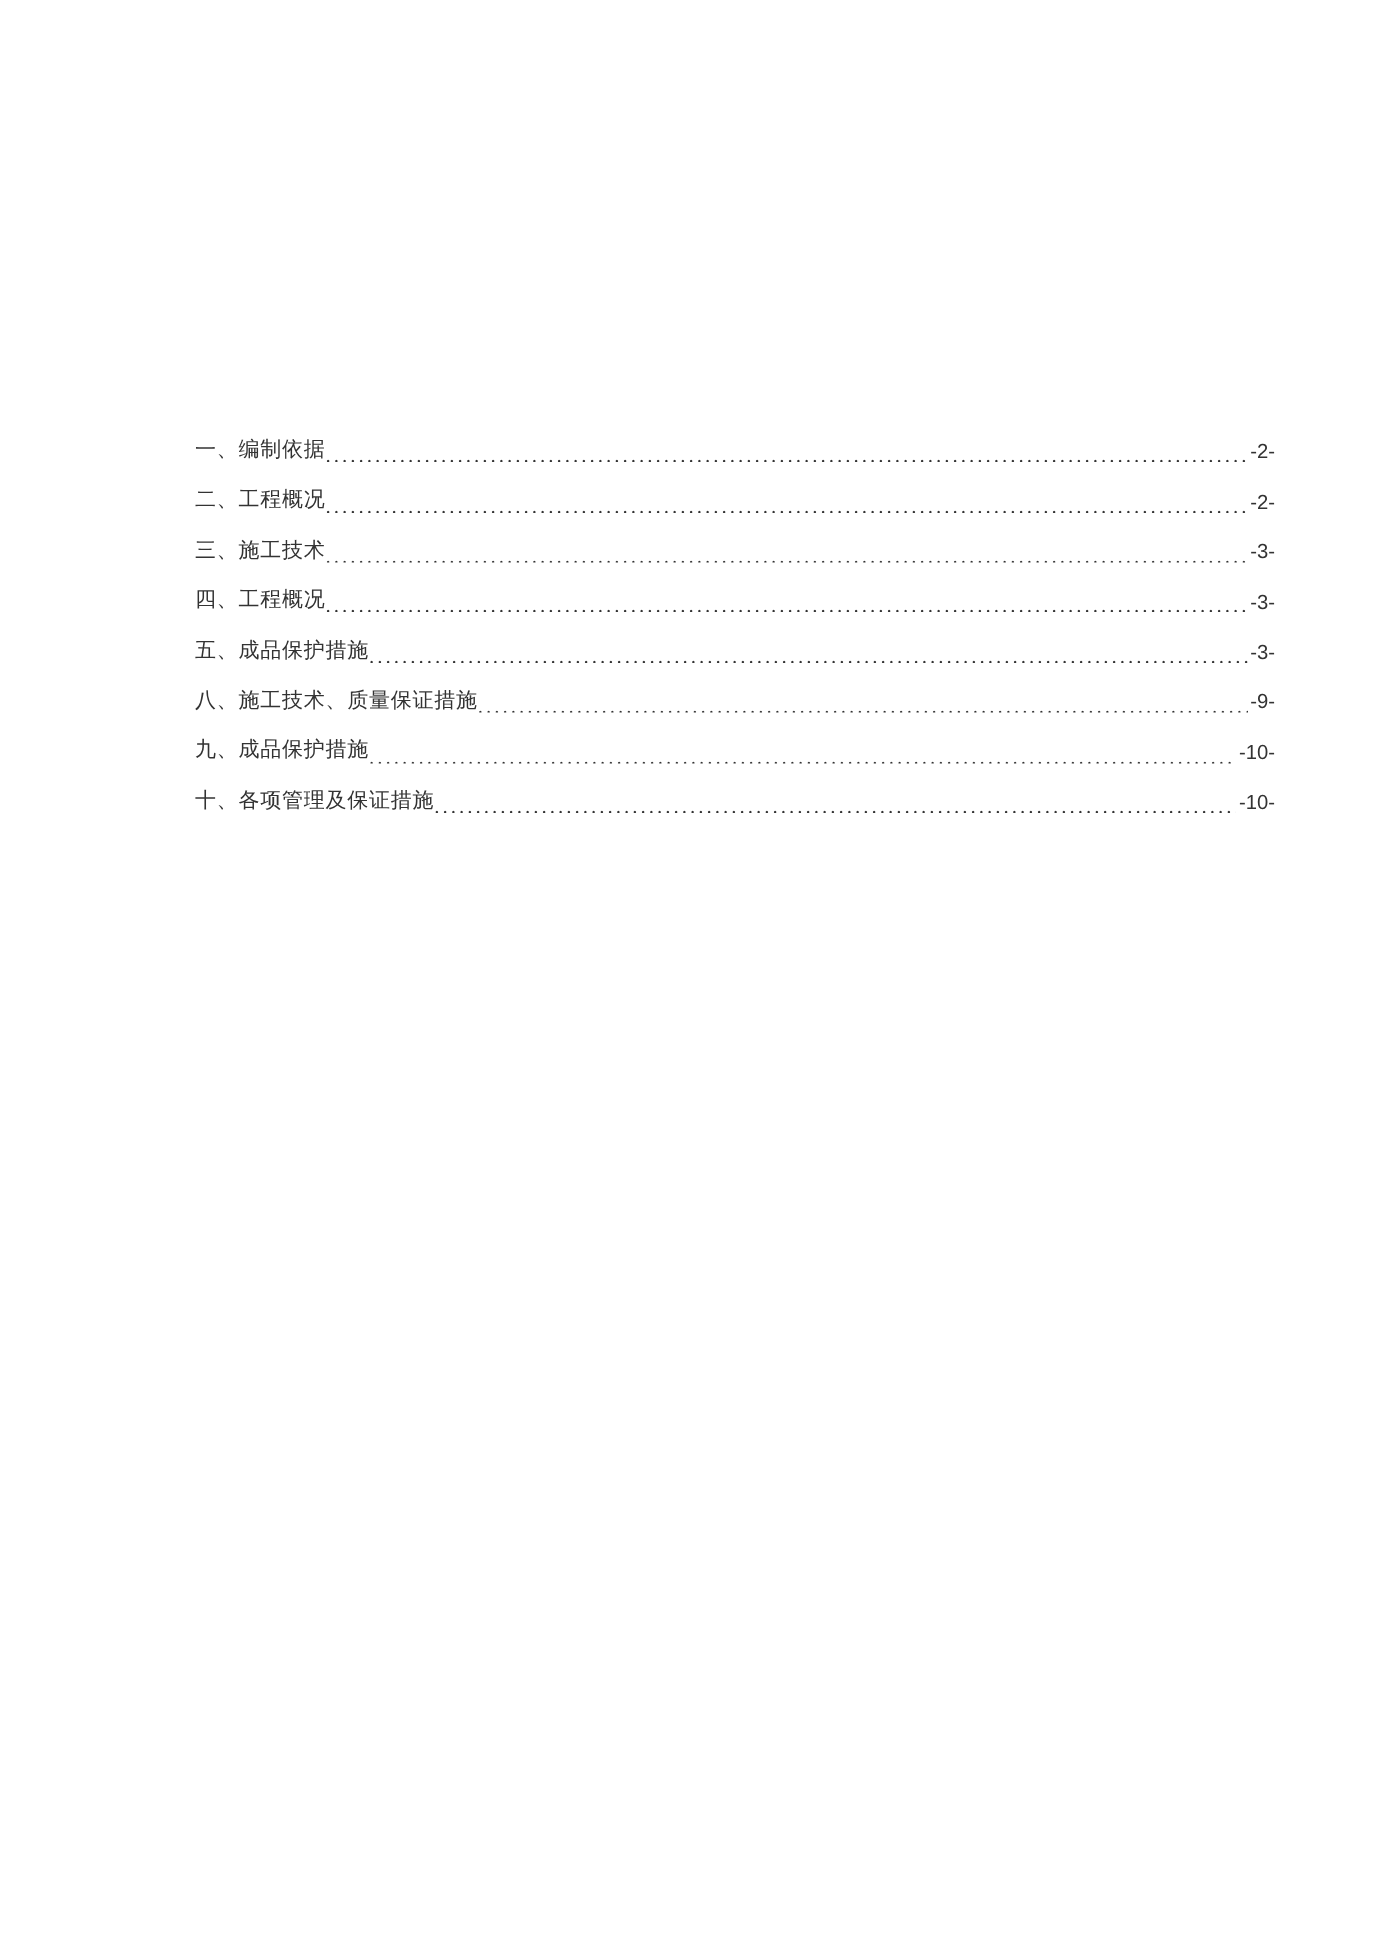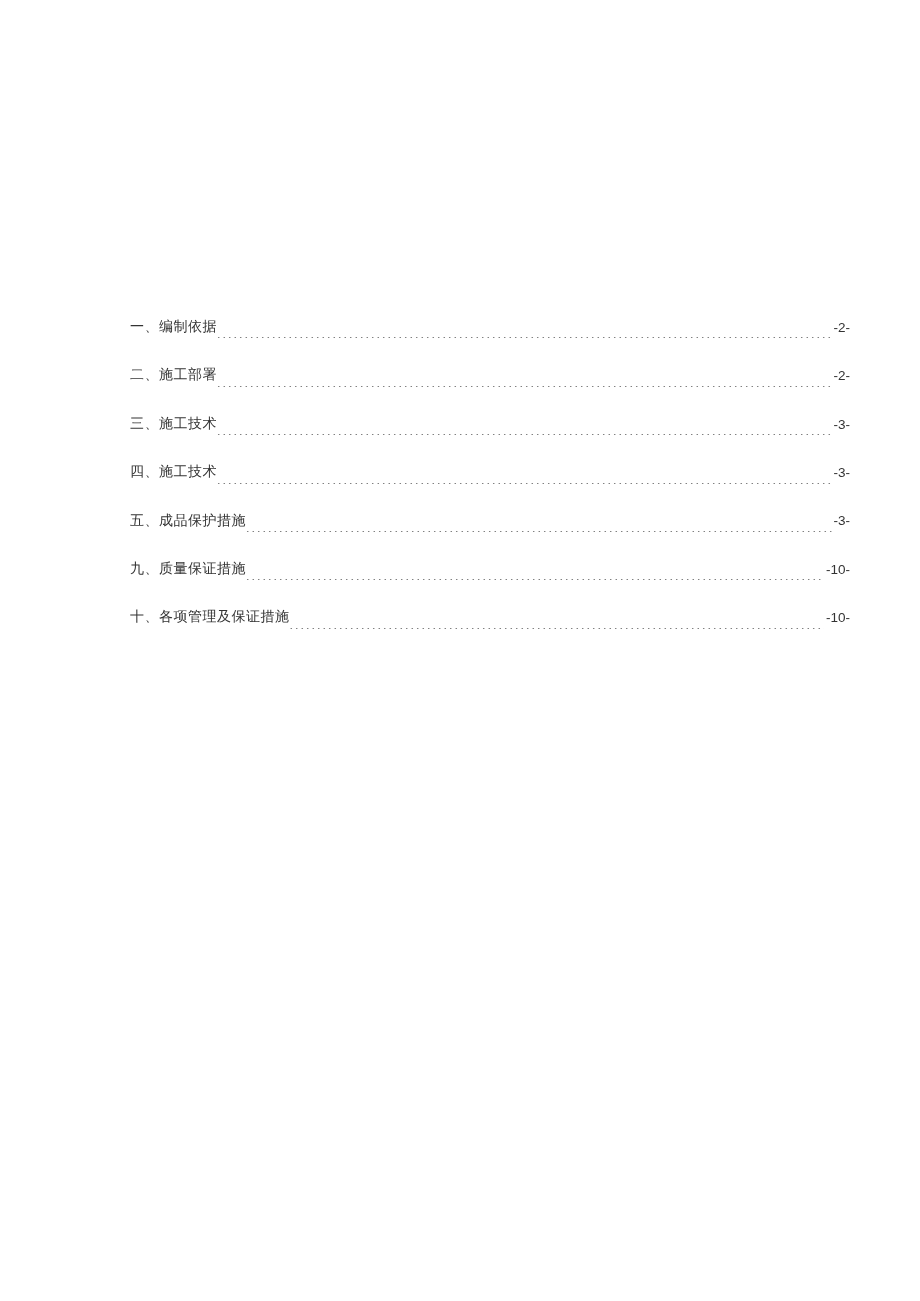--- a/index.html
+++ b/index.html
@@ -14,25 +14,24 @@
       font-family: "SimSun", "宋体", serif;
       font-size: 14px;
       color: #333333;
       padding: 290px 70px 0 130px;
     }
     .toc {
       width: 100%;
     }
     .toc-row {
       display: flex;
-      align-items: flex-end;
+      align-items: center;
       margin-bottom: 11px;
       line-height: 1.6;
       white-space: nowrap;
-      margin-top: 26px;
     }
     .toc-label {
       flex-shrink: 0;
       letter-spacing: 0.5px;
     }
     .toc-dots {
       flex: 1;
       overflow: hidden;
       letter-spacing: 2px;
       color: #333333;
@@ -56,41 +55,46 @@
 </head>
 <body>
 
 <div class="toc">
   <div class="toc-row">
     <span class="toc-label">一、编制依据</span>
     <span class="toc-dots"></span>
     <span class="toc-page">-2-</span>
   </div>
   <div class="toc-row">
-    <span class="toc-label">二、施工部署</span>
+    <span class="toc-label">二、工程概况</span>
     <span class="toc-dots"></span>
     <span class="toc-page">-2-</span>
   </div>
   <div class="toc-row">
     <span class="toc-label">三、施工技术</span>
     <span class="toc-dots"></span>
     <span class="toc-page">-3-</span>
   </div>
   <div class="toc-row">
-    <span class="toc-label">四、施工技术</span>
+    <span class="toc-label">四、工程概况</span>
     <span class="toc-dots"></span>
     <span class="toc-page">-3-</span>
   </div>
   <div class="toc-row">
     <span class="toc-label">五、成品保护措施</span>
     <span class="toc-dots"></span>
     <span class="toc-page">-3-</span>
   </div>
   <div class="toc-row">
-    <span class="toc-label">九、质量保证措施 </span>
+    <span class="toc-label">八、施工技术、质量保证措施</span>
+    <span class="toc-dots"></span>
+    <span class="toc-page">-9-</span>
+  </div>
+  <div class="toc-row">
+    <span class="toc-label">九、成品保护措施 </span>
     <span class="toc-dots"></span>
     <span class="toc-page">-10-</span>
   </div>
   <div class="toc-row">
     <span class="toc-label">十、各项管理及保证措施 </span>
     <span class="toc-dots"></span>
     <span class="toc-page">-10-</span>
   </div>
 </div>
 

